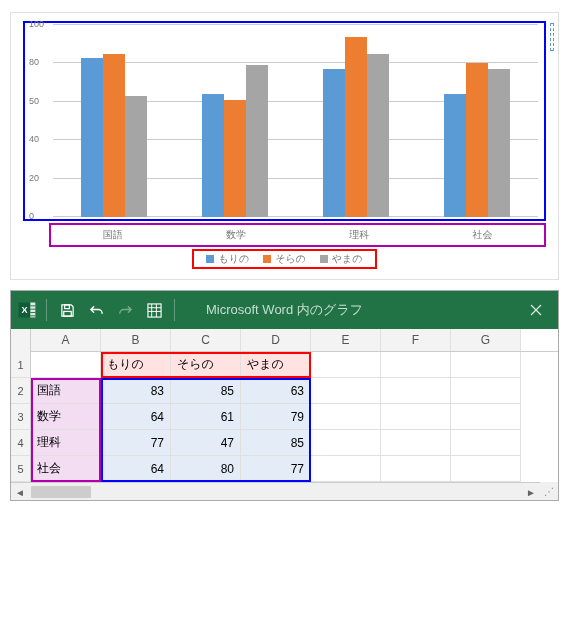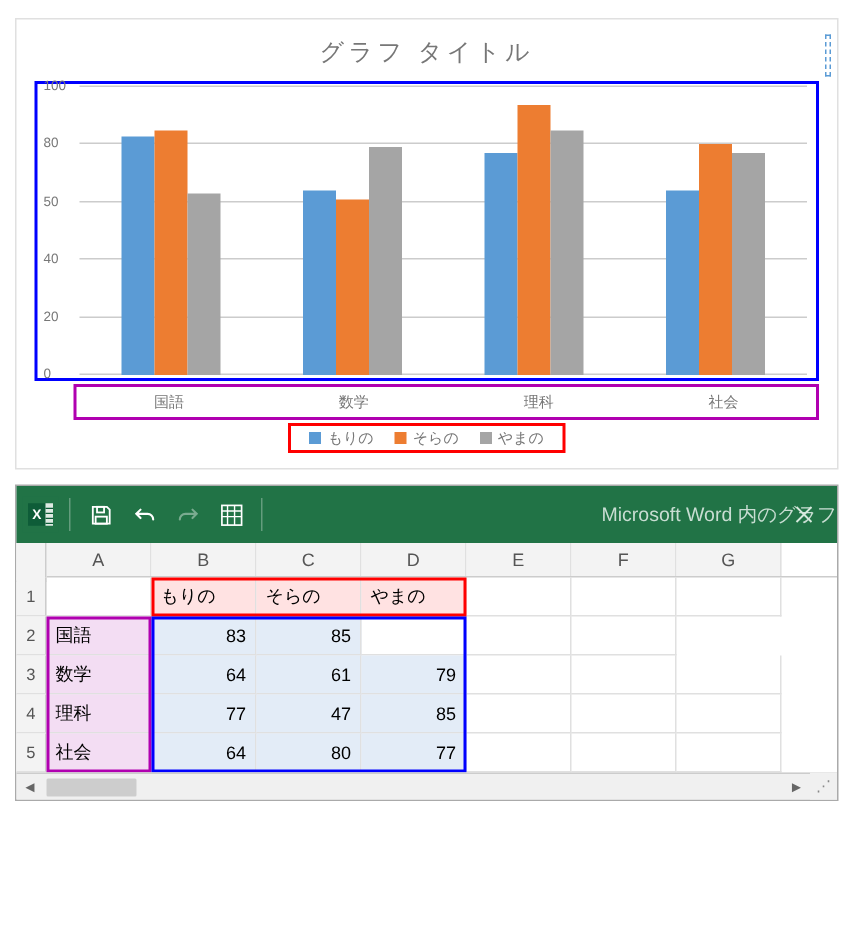--- a/index.html
+++ b/index.html
@@ -24,21 +24,21 @@
 .sw{width:8px;height:8px}
 .excel-wrap{border:1px solid #aaa;margin:10px 10px}
 .excel-title{background:#217346;height:38px;display:flex;align-items:center;color:#d6e8dc;position:relative}
 .qat{display:flex;align-items:center;gap:3px;padding:0 4px}
 .qat .excel-icon{width:24px;height:24px;display:flex;align-items:center;justify-content:center;background:#217346}
 .qat .excel-icon svg{width:20px;height:20px}
 .qat .sep{width:1px;height:22px;background:rgba(255,255,255,0.3);margin:0 4px}
 .qat .btn{width:26px;height:26px;display:flex;align-items:center;justify-content:center;cursor:pointer}
 .qat .btn svg{width:15px;height:15px}
 .dim{opacity:0.4}
-.excel-title .caption{position:absolute;left:0;right:0;text-align:right;font-size:13px;color:#c8ddd2;pointer-events:none}
+.excel-title .caption{position:absolute;left:0;right:0;text-align:center;font-size:13px;color:#c8ddd2;pointer-events:none}
 .excel-title .close{position:absolute;right:0;top:0;width:44px;height:38px;display:flex;align-items:center;justify-content:center;cursor:pointer}
 .excel-title .close svg{width:12px;height:12px}
 .sheet-area{background:#fff;position:relative}
 .col-headers{display:flex;margin-left:20px;border-bottom:1px solid #ccc}
 .col-headers .ch{width:70px;text-align:center;font-size:12px;color:#555;border-right:1px solid #e0e0e0;padding:4px 0;background:#f3f3f3}
 .corner{position:absolute;left:0;top:0;width:20px;height:26px;background:#f3f3f3;border-right:1px solid #ccc;border-bottom:1px solid #ccc}
 .rows{position:relative}
 .row{display:flex;height:26px}
 .rh{width:20px;background:#f3f3f3;border-right:1px solid #ccc;border-bottom:1px solid #e0e0e0;font-size:11px;color:#555;display:flex;align-items:center;justify-content:center}
 .cell{width:70px;border-right:1px solid #e0e0e0;border-bottom:1px solid #e0e0e0;font-size:12px;padding:4px 6px;display:flex;align-items:center}
@@ -55,21 +55,20 @@
 .scrollbar-h .arrow.right{right:18px}
 .scrollbar-h .thumb{position:absolute;left:20px;width:60px;top:3px;height:12px;background:#cdcdcd;border-radius:1px;cursor:pointer}
 .scrollbar-h .grip{position:absolute;right:0;bottom:0;width:18px;height:18px;background:#f0f0f0;display:flex;align-items:center;justify-content:center;color:#888;font-size:10px}
 .select-handle{position:absolute;right:4px;top:10px;width:4px;height:28px;border:1px dashed #5b9bd5}
 </style>
 </head>
 <body>
 
 <div class="chart-container">
   <div class="select-handle"></div>
-  <div class="chart-title">グラフ タイトル</div>
   <div class="plot-area">
     <div class="plot-inner">
       <div class="ygrid">
           <div class="gline" style="bottom: 0%;">
             <span>0</span>
           </div>
           <div class="gline" style="bottom: 20%;">
             <span>20</span>
           </div>
           <div class="gline" style="bottom: 40%; margin-top: 20px;">
@@ -201,20 +200,21 @@
           <div class="cell hdr">やまの</div>
           <div class="cell"></div>
           <div class="cell"></div>
           <div class="cell"></div>
         </div>
         <div class="row">
           <div class="rh">2</div>
           <div class="cell cat">国語</div>
           <div class="cell val">83</div>
           <div class="cell val">85</div>
+          <div class="cell val">63</div>
           <div class="cell"></div>
           <div class="cell"></div>
           <div class="cell"></div>
         </div>
         <div class="row">
           <div class="rh">3</div>
           <div class="cell cat">数学</div>
           <div class="cell val">64</div>
           <div class="cell val">61</div>
           <div class="cell val">79</div>

